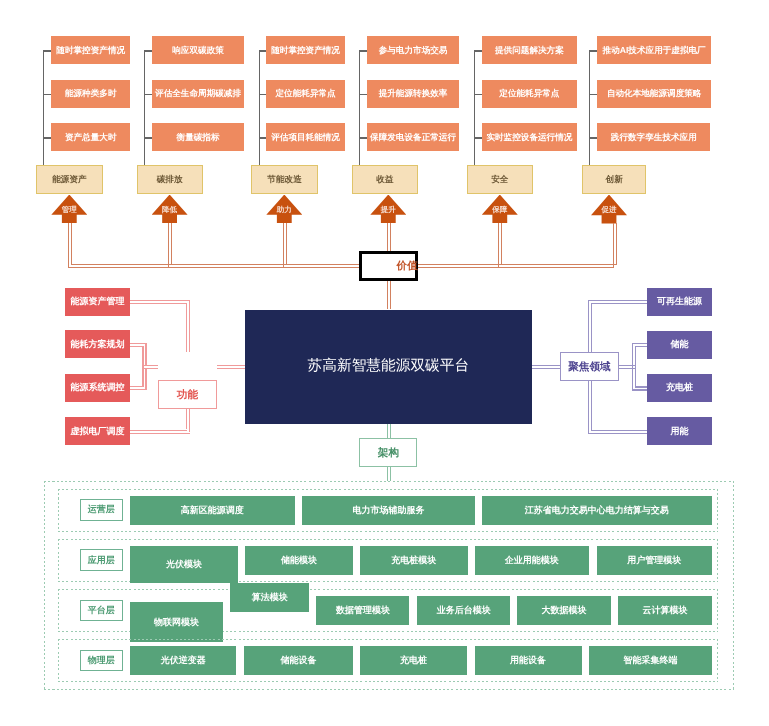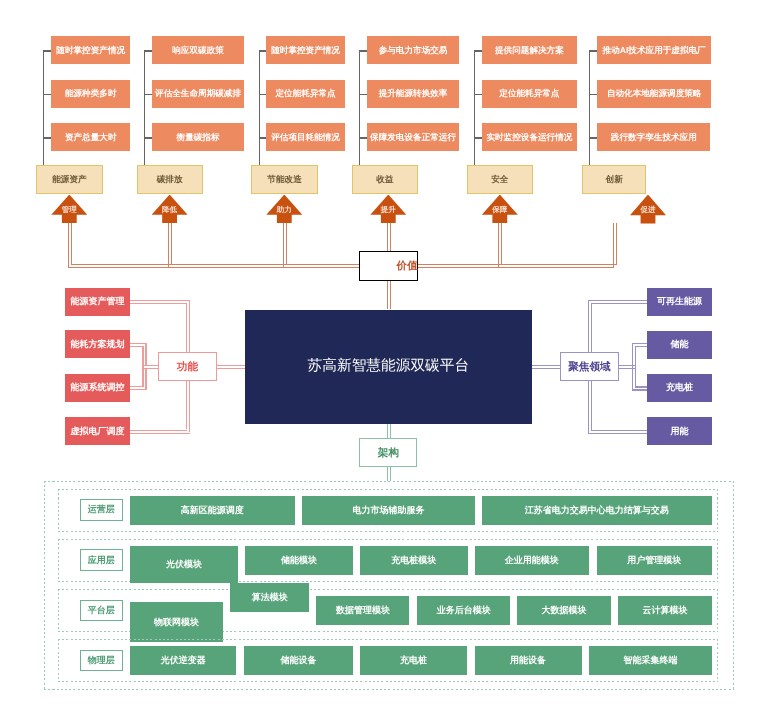--- a/index.html
+++ b/index.html
@@ -23,28 +23,28 @@
 
 .arrow{background:#c8510f;
   clip-path:polygon(50% 0%, 100% 70.8%, 70.6% 70.8%, 70.6% 100%, 29.4% 100%, 29.4% 70.8%, 0% 70.8%);
   display:flex;align-items:flex-start;justify-content:center;}
 .arrow-label{color:#f6ded2;font-size:7.5px;font-weight:600;line-height:1;margin-top:11.0px;white-space:nowrap;}
 
 
 .vl-v{width:1.25px;background:#d2815f;}
 .vl-h{height:1.25px;background:#d2815f;}
 .hub{background:#fff;font-size:10.6px;font-weight:600;padding-top:1.6px;}
-.hub-value{border:1px solid #000000;color:#c2552a;padding-left:37px;}
+.hub-value{border:3px solid #000000;color:#c2552a;padding-left:37px;}
 
 .navy{background:#1f2856;color:#fff;font-size:14.7px;font-weight:500;letter-spacing:0px;}
 
 .rbox{background:#e55a5a;color:#fff;font-size:9px;font-weight:600;}
 .fl-v{width:1.25px;background:#f09a9a;}
 .fl-h{height:1.25px;background:#f09a9a;}
-.hub-func{border:1px solid #f09a9a;color:#e3544f;}
+.hub-func{border:1px solid #f09a9a;color:#e3544f;margin-top:28px;}
 
 .pbox{background:#665ba2;color:#fff;font-size:9px;font-weight:600;}
 .pl-v{width:1.25px;background:#9a93c6;}
 .pl-h{height:1.25px;background:#9a93c6;}
 .hub-focus{border:1px solid #9a93c6;color:#4e4490;}
 
 .al-v{width:1.25px;background:#8cc1a4;}
 .hub-arch{border:1px solid #8cc1a4;color:#469067;}
 
 .dash-outer,.dash-inner{
@@ -133,21 +133,21 @@
 <div class="abs vl-v" style="left:498.2px;top:223.2px;height:44.0px"></div>
 <div class="abs vl-v" style="left:501.2px;top:223.2px;height:40.8px"></div>
 <div class="abs gl-v" style="left:588.7px;top:50.2px;height:115.0px"></div>
 <div class="abs gl-h" style="left:588.7px;top:50.2px;width:8.6px"></div>
 <div class="abs ctr obox" style="left:597.3px;top:36.0px;width:113.7px;height:28.4px">推动AI技术应用于虚拟电厂</div>
 <div class="abs gl-h" style="left:588.7px;top:93.8px;width:8.6px"></div>
 <div class="abs ctr obox" style="left:597.3px;top:79.6px;width:113.7px;height:28.4px">自动化本地能源调度策略</div>
 <div class="abs gl-h" style="left:588.7px;top:137.3px;width:8.6px"></div>
 <div class="abs ctr obox" style="left:597.3px;top:123.1px;width:113px;height:28.4px">践行数字孪生技术应用</div>
 <div class="abs ctr tbox" style="left:581.8px;top:165.2px;width:64.7px;height:29.2px">创新</div>
-<div class="abs arrow" style="left:630px;top:194.6px;width:36.0px;height:29px">
+<div class="abs arrow" style="left:591px;top:194.6px;width:36.0px;height:29px">
         <span class="arrow-label">促进</span>
       </div>
 <div class="abs vl-v" style="left:612.5px;top:223.2px;height:44.0px"></div>
 <div class="abs vl-v" style="left:615.5px;top:223.2px;height:40.8px"></div>
 <div class="abs vl-h" style="left:70.7px;top:264.0px;width:288.7px"></div>
 <div class="abs vl-h" style="left:67.7px;top:267.2px;width:291.7px"></div>
 <div class="abs vl-h" style="left:418.0px;top:264.0px;width:198.7px"></div>
 <div class="abs vl-h" style="left:418.0px;top:267.2px;width:195.7px"></div>
 <div class="abs vl-v" style="left:386.7px;top:280.6px;height:28.9px"></div>
 <div class="abs vl-v" style="left:389.7px;top:280.6px;height:28.9px"></div>

